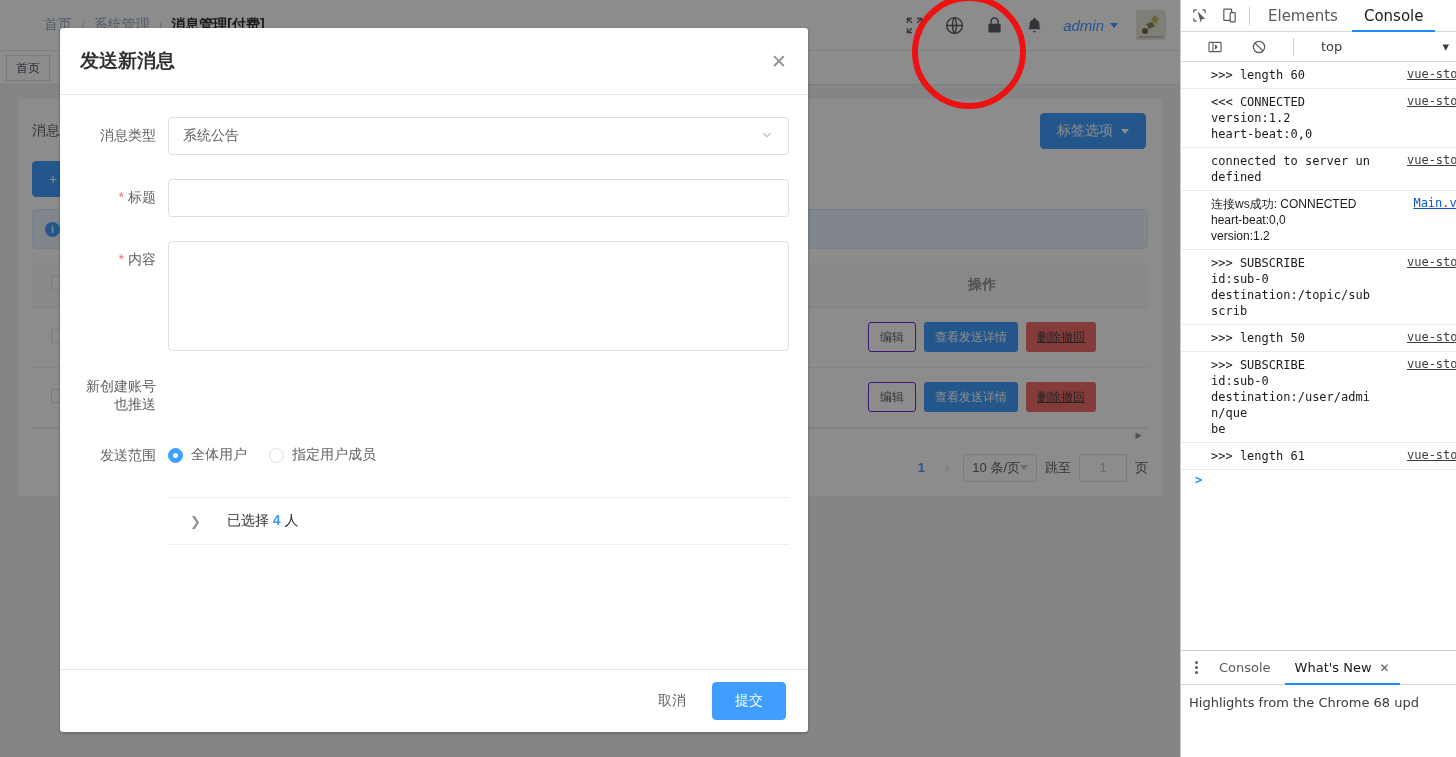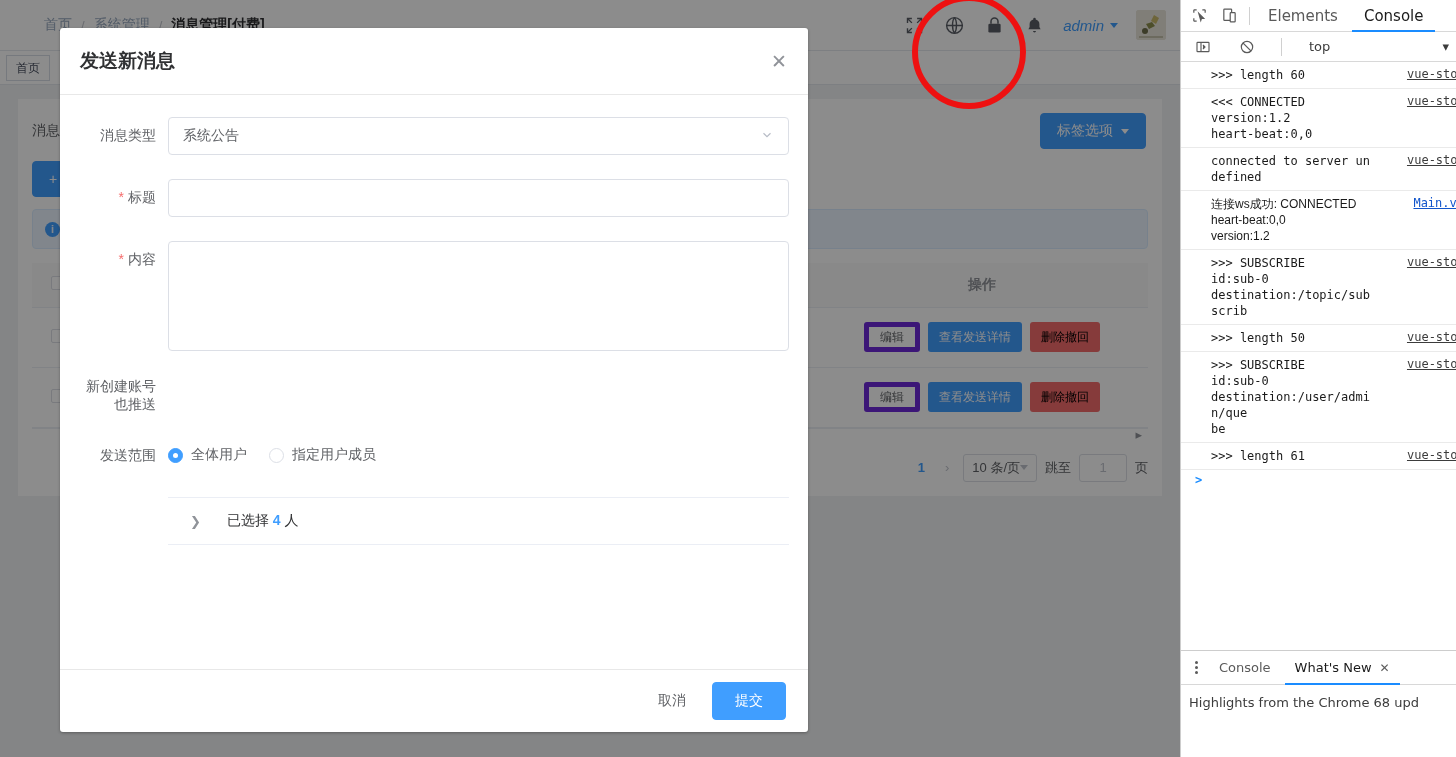--- a/index.html
+++ b/index.html
@@ -55,23 +55,23 @@
     margin: 0 0 14px 0; height: 40px; background: #ecf5ff; border: 1px solid #d9ecff; border-radius: 4px;
     display: flex; align-items: center; padding: 0 12px; font-size: 13px; color: #409eff; gap: 7px;
   }
   .dot-i { width: 15px; height: 15px; border-radius: 50%; background: #409eff; color: #ecf5ff; font-size: 11px; display: flex; align-items: center; justify-content: center; font-weight: bold; }
 
   .tbl { width: 100%; border-collapse: collapse; font-size: 14px; color: #606266; table-layout: fixed; }
   .tbl th { background: #fafafa; border-bottom: 1px solid #ebeef5; height: 44px; font-weight: bold; color: #909399; text-align: center; }
   .tbl td { border-bottom: 1px solid #ebeef5; height: 60px; text-align: center; }
   .cb { width: 14px; height: 14px; border: 1px solid #dcdfe6; border-radius: 2px; background: #fff; display: inline-block; }
   .mini { height: 30px; font-size: 12px; padding: 0 11px; border-radius: 3px; display: inline-flex; align-items: center; }
-  .mini-plain { border: 5px solid #6d28d9; background: #fff; color: #606266; }
+  .mini-plain { border: 1px solid #6d28d9; background: #fff; color: #606266; }
   .mini-blue { background: #409eff; color: #fff; }
-  .mini-red { background: #f56c6c; color: #000000; }
+  .mini-red { background: #f56c6c; color: #404040; text-decoration: underline; }
   .ops { display: flex; gap: 8px; justify-content: center; }
   .hscroll { height: 12px; background: #fff; border-top: 1px solid #ebeef5; position: relative; }
   .hscroll .arrow { position: absolute; right: 6px; top: -2px; color: #909399; font-size: 13px; }
 
   .pager { display: flex; align-items: center; justify-content: flex-end; gap: 8px; padding: 14px 0; font-size: 13px; color: #606266; }
   .pg-num { color: #409eff; font-weight: bold; padding: 0 6px; }
   .pg-arrow { color: #c0c4cc; padding: 0 6px; }
   .pg-sel { height: 28px; border: 1px solid #dcdfe6; border-radius: 3px; display: flex; align-items: center; padding: 0 8px; background: #fff; color: #606266; }
   .pg-jump-inp { width: 48px; height: 28px; border: 1px solid #dcdfe6; border-radius: 3px; background: #fff; display: flex; align-items: center; justify-content: center; color: #c0c4cc; }
 
@@ -124,21 +124,21 @@
   .btn-text { font-size: 14px; color: #606266; padding: 0 14px; height: 36px; display: inline-flex; align-items: center; }
   .btn-submit { background: #409eff; border: 1px solid #409eff; color: #fff; height: 38px; border-radius: 4px; padding: 0 22px; font-size: 14px; display: inline-flex; align-items: center; }
 
   
   .devtools { position: absolute; left: 1180px; top: 0; width: 276px; height: 757px; background: #ffffff; font-family: "DejaVu Sans", sans-serif; overflow: hidden; border-left: 1px solid #cdcdcd; }
   .dt-tabbar { height: 32px; display: flex; align-items: center; border-bottom: 1px solid #d8d8d8; padding-left: 4px; gap: 2px; }
   .dt-ibtn { width: 28px; height: 28px; display: flex; align-items: center; justify-content: center; color: #5a5a5a; }
   .dt-vsep { width: 1px; height: 18px; background: #d0d0d0; margin: 0 4px; }
   .dt-tab { font-size: 15px; color: #5a5a5a; padding: 0 12px; height: 32px; display: flex; align-items: center; }
   .dt-tab.active { color: #1a1a1a; box-shadow: inset 0 -2px 0 #1a8cff; }
-  .dt-filterbar { height: 30px; display: flex; align-items: center; border-bottom: 1px solid #d8d8d8; padding-left: 8px; gap: 16px; }
+  .dt-filterbar { height: 30px; display: flex; align-items: center; border-bottom: 1px solid #d8d8d8; padding-left: 20px; gap: 16px; }
   .dt-ctxsel { flex: 1; display: flex; align-items: center; justify-content: space-between; font-size: 13px; color: #3c3c3c; padding: 0 7px; }
   .dt-log { position: absolute; left: 0; top: 62px; right: 0; bottom: 107px; overflow: hidden; font-family: "DejaVu Sans Mono", monospace; font-size: 12px; color: #1a1a1a; }
   .logrow { border-bottom: 1px solid #eaeaea; padding: 5px 4px 5px 30px; position: relative; min-height: 10px; }
   .logtext { white-space: pre-wrap; word-break: break-all; line-height: 16px; padding-right: 76px; }
   .logsrc { position: absolute; right: -16px; top: 5px; color: #3c3c3c; text-decoration: underline; white-space: nowrap; font-size: 12px; }
   .logsrc.blue { color: #1155cc; right: -8px; }
   .cn { font-family: "Liberation Sans", sans-serif; }
   .prompt-row { padding: 5px 4px 5px 14px; position: relative; }
   .prompt-row .pchev { position: absolute; left: 14px; top: 3px; color: #1a8cff; font-weight: bold; }
   .dt-drawer { position: absolute; left: 0; right: 0; bottom: 0; height: 107px; border-top: 1px solid #cdcdcd; background: #fff; }

